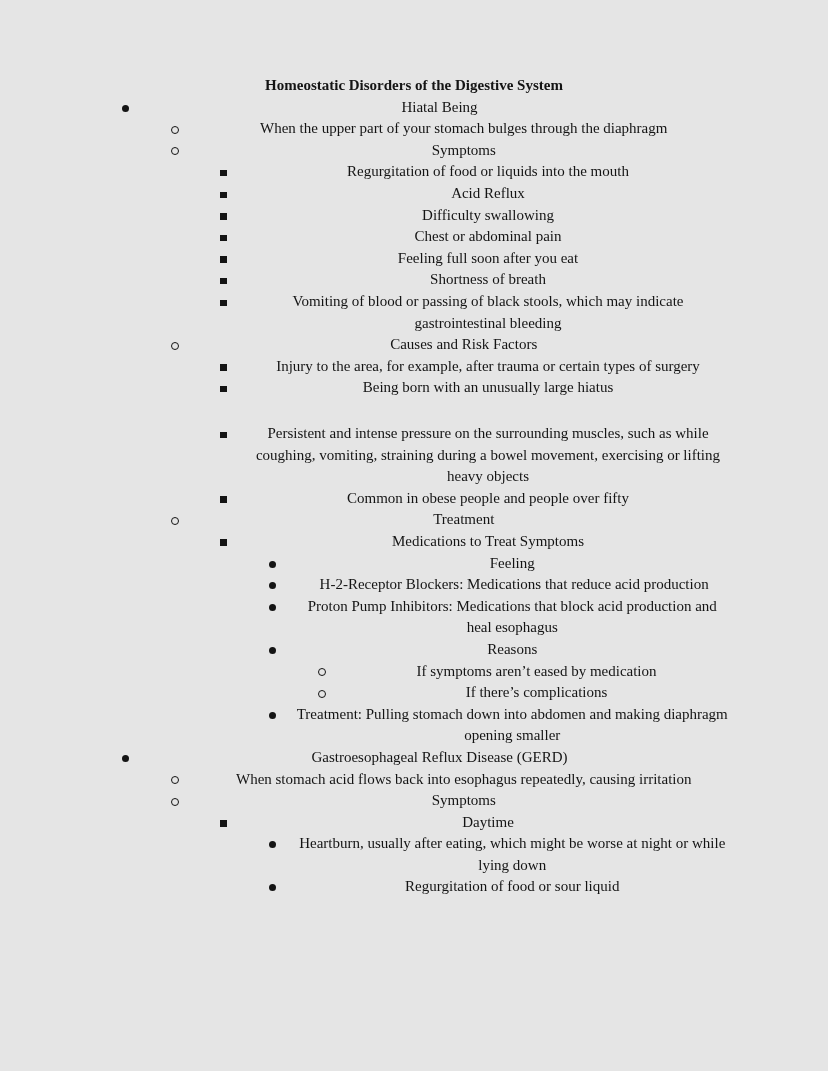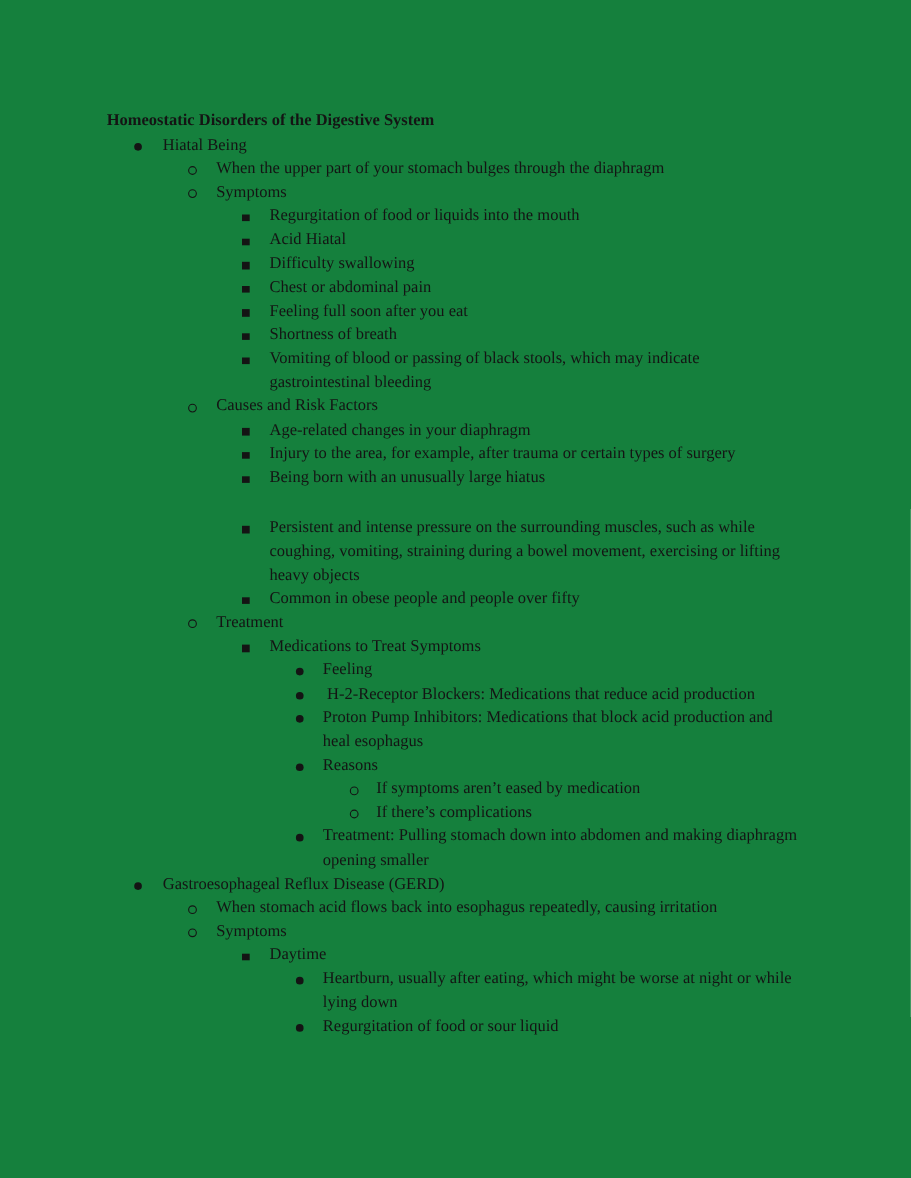--- a/index.html
+++ b/index.html
@@ -13,22 +13,23 @@
     font-family: "Liberation Serif", "DejaVu Serif", serif;
     font-size: 15px;
     color: #141414;
     overflow: hidden;
   }
   .page {
     position: relative;
     box-sizing: border-box;
     width: 828px;
     height: 1071px;
-    padding: 100px 97px 0 97px;
-    background: #15803d;
+    padding: 75px 97px 0 97px;
+    background: #e5e5e5;
+    text-align: center;
   }
   .doc-title {
     font-weight: bold;
     line-height: 21.7px;
     white-space: pre-wrap;
   }
   .row {
     position: relative;
     line-height: 21.6px;
   }
@@ -65,28 +66,28 @@
 </head>
 <body>
 
 <div class="page">
   <div class="doc-title">Homeostatic Disorders of the Digestive System</div>
   <div id="outline-root">
       <div class="row" style="padding-left: 51px;"><span class="bullet disc" style="left: 25px;"></span><span class="item-text">Hiatal Being</span></div>
       <div class="row" style="padding-left: 99.5px;"><span class="bullet circle" style="left: 74px;"></span><span class="item-text">When the upper part of your stomach bulges through the diaphragm</span></div>
       <div class="row" style="padding-left: 99.5px;"><span class="bullet circle" style="left: 74px;"></span><span class="item-text">Symptoms</span></div>
       <div class="row" style="padding-left: 148px;"><span class="bullet square" style="left: 123px;"></span><span class="item-text">Regurgitation of food or liquids into the mouth</span></div>
-      <div class="row" style="padding-left: 148px;"><span class="bullet square" style="left: 123px;"></span><span class="item-text">Acid Hiatal</span></div>
+      <div class="row" style="padding-left: 148px;"><span class="bullet square" style="left: 123px;"></span><span class="item-text">Acid Reflux</span></div>
       <div class="row" style="padding-left: 148px;"><span class="bullet square" style="left: 123px;"></span><span class="item-text">Difficulty swallowing</span></div>
       <div class="row" style="padding-left: 148px;"><span class="bullet square" style="left: 123px;"></span><span class="item-text">Chest or abdominal pain</span></div>
       <div class="row" style="padding-left: 148px;"><span class="bullet square" style="left: 123px;"></span><span class="item-text">Feeling full soon after you eat</span></div>
       <div class="row" style="padding-left: 148px;"><span class="bullet square" style="left: 123px;"></span><span class="item-text">Shortness of breath</span></div>
       <div class="row" style="padding-left: 148px;"><span class="bullet square" style="left: 123px;"></span><span class="item-text">Vomiting of blood or passing of black stools, which may indicate gastrointestinal bleeding</span></div>
       <div class="row" style="padding-left: 99.5px;"><span class="bullet circle" style="left: 74px;"></span><span class="item-text">Causes and Risk Factors</span></div>
-      <div class="row" style="padding-left: 148px;"><span class="bullet square" style="left: 123px;"></span><span class="item-text">Age-related changes in your diaphragm</span></div>
+      <div class="row" style="padding-left: 148px;"><span class="bullet square" style="left: 123px;"></span></div>
       <div class="row" style="padding-left: 148px;"><span class="bullet square" style="left: 123px;"></span><span class="item-text">Injury to the area, for example, after trauma or certain types of surgery</span></div>
       <div class="row" style="padding-left: 148px;"><span class="bullet square" style="left: 123px;"></span><span class="item-text">Being born with an unusually large hiatus</span></div>
       <div class="row" style="padding-left: 148px; margin-top: 24px;"><span class="bullet square" style="left: 123px;"></span><span class="item-text">Persistent and intense pressure on the surrounding muscles, such as while coughing, vomiting, straining during a bowel movement, exercising or lifting heavy objects</span></div>
       <div class="row" style="padding-left: 148px;"><span class="bullet square" style="left: 123px;"></span><span class="item-text">Common in obese people and people over fifty</span></div>
       <div class="row" style="padding-left: 99.5px;"><span class="bullet circle" style="left: 74px;"></span><span class="item-text">Treatment</span></div>
       <div class="row" style="padding-left: 148px;"><span class="bullet square" style="left: 123px;"></span><span class="item-text">Medications to Treat Symptoms</span></div>
       <div class="row" style="padding-left: 196.5px;"><span class="bullet disc" style="left: 172px;"></span><span class="item-text">Feeling</span></div>
       <div class="row" style="padding-left: 196.5px;"><span class="bullet disc" style="left: 172px;"></span><span class="item-text"> H-2-Receptor Blockers: Medications that reduce acid production</span></div>
       <div class="row" style="padding-left: 196.5px;"><span class="bullet disc" style="left: 172px;"></span><span class="item-text">Proton Pump Inhibitors: Medications that block acid production and heal esophagus</span></div>
       <div class="row" style="padding-left: 196.5px;"><span class="bullet disc" style="left: 172px;"></span><span class="item-text">Reasons</span></div>

